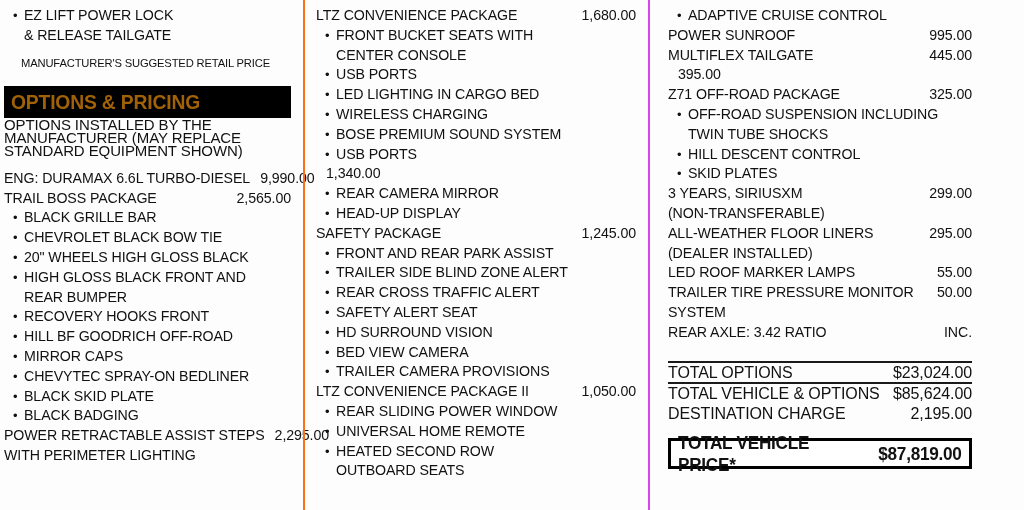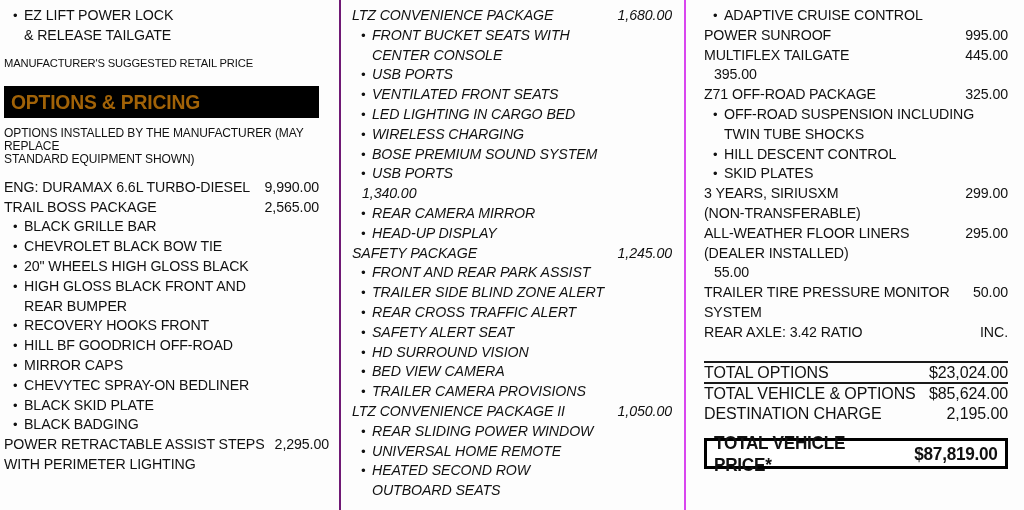--- a/index.html
+++ b/index.html
@@ -14,22 +14,22 @@
     position: relative;
     width: 1024px; height: 510px;
     background: #fdfdfd;
     display: flex;
   }
   .col {
     position: relative;
     height: 510px;
     padding-top: 6px;
   }
-  .col-left   { width: 339px; padding-left: 4px;  padding-right: 20px; }
-  .col-mid    { width: 345px; padding-left: 11px; padding-right: 12px; border-left: 2px solid #701a75; font-style: italic; }
+  .col-left   { width: 303px; padding-left: 4px;  padding-right: 12px; }
+  .col-mid    { width: 345px; padding-left: 11px; padding-right: 12px; border-left: 2px solid #f97316; }
   .col-right  { width: 338px; padding-left: 18px; padding-right: 14px; border-left: 2px solid #d946ef; }
 
   
   .row {
     display: flex;
     align-items: baseline;
     justify-content: space-between;
     font-size: 14.2px;
     line-height: 19.8px;
     letter-spacing: -0.1px;
@@ -43,21 +43,21 @@
     content: "\2022";
     display: inline-block;
     width: 11px;
     font-size: 13px;
   }
   .cont { padding-left: 20px; }
   .plain { padding-left: 0; }
 
   
   .msrp-caption {
-    text-align: left;
+    text-align: center;
     font-size: 11.2px;
     line-height: 14px;
     letter-spacing: -0.15px;
     margin-top: 10px;
     padding-right: 4px;
   }
   .price-box {
     margin-top: 4px;
     border: 3px solid #000;
     background: #fff;
@@ -88,22 +88,21 @@
     padding-left: 7px;
   }
   .section-bar .sb-text {
     font-weight: bold;
     font-size: 21px;
     letter-spacing: -0.2px;
     transform: scaleX(0.92);
     transform-origin: left center;
   }
   .fineprint {
-    margin-top: 9px;
-    font-size: 12px;
+    font-size: 15px;
     line-height: 13.4px;
     letter-spacing: -0.1px;
   }
   .opts-start { margin-top: 11px; }
 
   
   .totals {
     margin-top: 18px;
     border-top: 2px solid #1a1a1a;
   }
@@ -234,24 +233,20 @@
         </div>
         <div class="row cont">
           <span class="lbl">CENTER CONSOLE</span>
           <span class="amt"></span>
         </div>
         <div class="row bullet">
           <span class="lbl">USB PORTS</span>
           <span class="amt"></span>
         </div>
         <div class="row bullet">
-          <span class="lbl">VENTILATED FRONT SEATS</span>
-          <span class="amt"></span>
-        </div>
-        <div class="row bullet">
           <span class="lbl">LED LIGHTING IN CARGO BED</span>
           <span class="amt"></span>
         </div>
         <div class="row bullet">
           <span class="lbl">WIRELESS CHARGING</span>
           <span class="amt"></span>
         </div>
         <div class="row bullet">
           <span class="lbl">BOSE PREMIUM SOUND SYSTEM</span>
           <span class="amt"></span>
@@ -373,20 +368,21 @@
         </div>
         <div class="row plain">
           <span class="lbl">ALL-WEATHER FLOOR LINERS</span>
           <span class="amt">295.00</span>
         </div>
         <div class="row plain">
           <span class="lbl">(DEALER INSTALLED)</span>
           <span class="amt"></span>
         </div>
         <div class="row plain">
+          <span class="lbl">LED ROOF MARKER LAMPS</span>
           <span class="amt">55.00</span>
         </div>
         <div class="row plain">
           <span class="lbl">TRAILER TIRE PRESSURE MONITOR</span>
           <span class="amt">50.00</span>
         </div>
         <div class="row plain">
           <span class="lbl">SYSTEM</span>
           <span class="amt"></span>
         </div>

